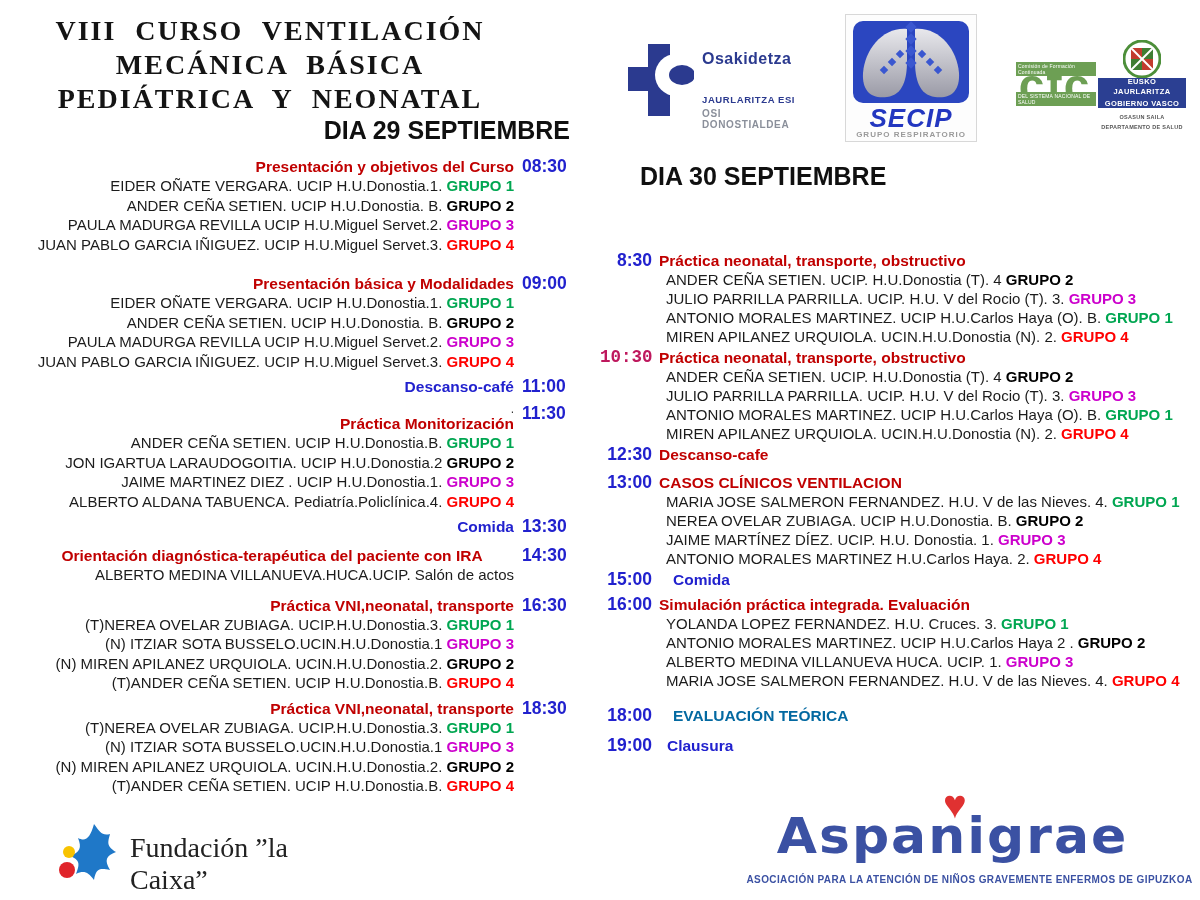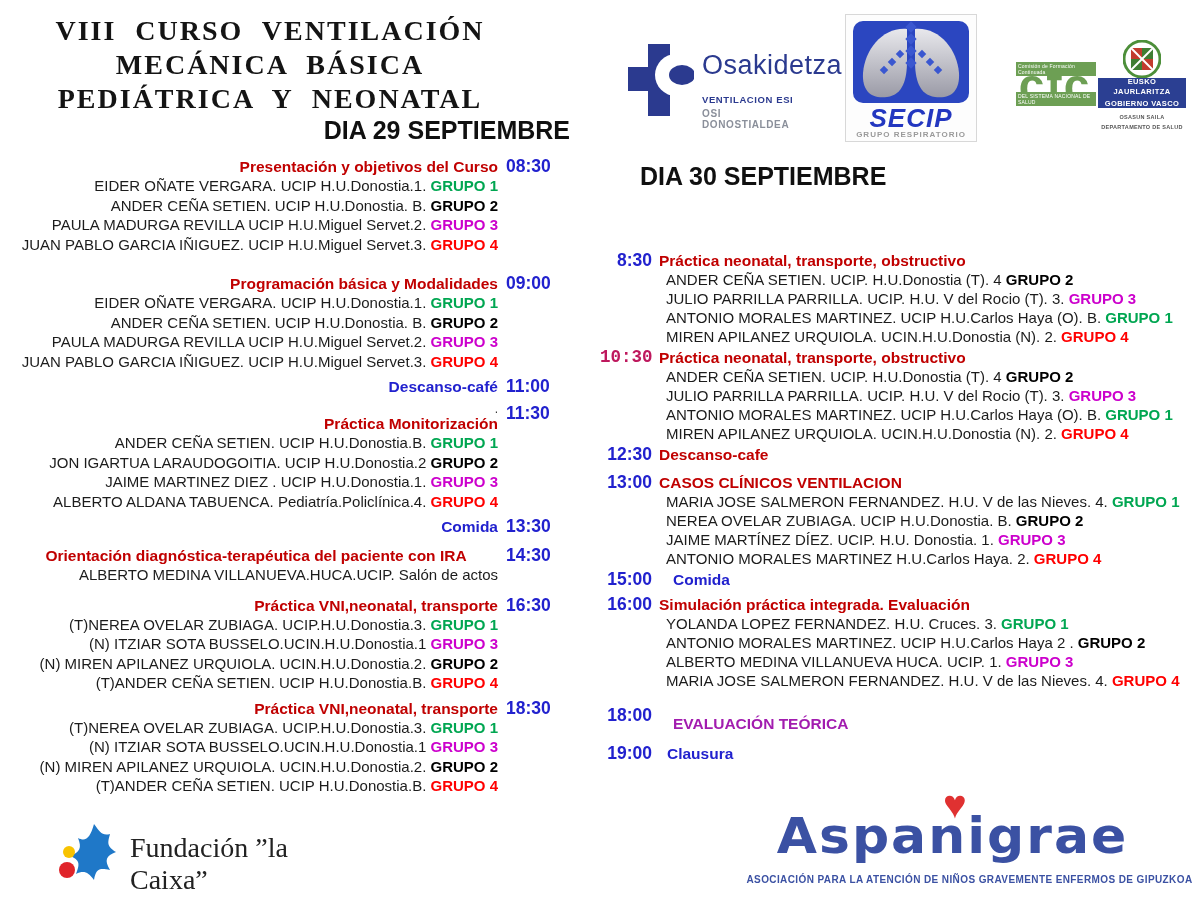--- a/index.html
+++ b/index.html
@@ -12,21 +12,21 @@
   .course-title{
     position:absolute;left:36px;top:14px;width:468px;text-align:center;
     font-family:"Liberation Serif",serif;font-weight:bold;
     font-size:28px;line-height:34px;letter-spacing:2px;word-spacing:10px;color:#141414;
   }
   .day-header{position:absolute;font-weight:bold;font-size:25px;color:#101010;letter-spacing:0px;}
   .day29-header{left:298px;top:116px;width:272px;text-align:right;}
   .day30-header{left:640px;top:162px;width:320px;text-align:left;}
 
   .sched{position:absolute;font-size:15px;}
-  #day29{left:14px;top:157px;width:552px;}
+  #day29{left:30px;top:157px;width:552px;}
   #day30{left:600px;top:251px;width:598px;}
 
   .block{display:flex;align-items:flex-start;}
   .bcontent{flex:1;}
   .btitle{font-weight:bold;font-size:15.5px;line-height:19px;}
   .speaker{line-height:19.5px;color:#1c1c1c;}
   .grp{font-weight:bold;}
   .btime{font-weight:bold;font-size:17.5px;line-height:19px;}
   .prenote{font-size:12px;line-height:10px;height:10px;color:#333;}
 
@@ -50,21 +50,21 @@
   #day30 .block:nth-child(5) .btitle{padding-left:14px;}
   #day30 .block:nth-child(7){margin-top:16px;margin-bottom:11px;}
   #day30 .block:nth-child(7) .btitle{padding-left:14px;}
   #day30 .block:nth-child(8) .btitle{padding-left:8px;}
 
   
   .logo{position:absolute;}
   
   .osakidetza{left:624px;top:36px;width:180px;height:92px;}
   .osk-cross{position:absolute;left:4px;top:8px;}
-  .osk-name{position:absolute;left:78px;top:14px;font-size:27px;font-weight:normal;color:#2B3A8F;letter-spacing:0.5px;}
+  .osk-name{position:absolute;left:78px;top:14px;font-size:16px;font-weight:bold;color:#2B3A8F;letter-spacing:0.5px;}
   .osk-sub1{position:absolute;left:78px;top:58px;font-size:9.5px;font-weight:bold;color:#2B3A8F;letter-spacing:0.6px;}
   .osk-sub2{position:absolute;left:78px;top:72px;font-size:10px;font-weight:bold;color:#8a8f9a;letter-spacing:0.6px;}
   
   .secip{left:845px;top:14px;width:130px;height:126px;background:#fdfdfd;border:1px solid #d8d8d8;}
   .secip-img{position:absolute;left:7px;top:6px;}
   .secip-name{position:absolute;left:0;top:88px;width:130px;text-align:center;
     font-size:26px;font-weight:bold;font-style:italic;color:#2337c0;letter-spacing:1px;
     text-shadow:0 0 1px #fff;}
   .secip-sub{position:absolute;left:0;top:115px;width:130px;text-align:center;
     font-size:8px;color:#9a9a9a;font-weight:bold;letter-spacing:1px;}
@@ -117,21 +117,21 @@
           <div class="btitle" style="color: rgb(192, 0, 0);">Presentación y objetivos del Curso</div>
           <div class="speaker"><span>EIDER OÑATE VERGARA. UCIP H.U.Donostia.1. </span><b class="grp" style="color: rgb(0, 166, 81);">GRUPO 1</b></div>
           <div class="speaker"><span>ANDER CEÑA SETIEN. UCIP H.U.Donostia. B. </span><b class="grp" style="color: rgb(0, 0, 0);">GRUPO 2</b></div>
           <div class="speaker"><span>PAULA MADURGA REVILLA UCIP H.U.Miguel Servet.2. </span><b class="grp" style="color: rgb(204, 0, 204);">GRUPO 3</b></div>
           <div class="speaker"><span>JUAN PABLO GARCIA IÑIGUEZ. UCIP H.U.Miguel Servet.3. </span><b class="grp" style="color: rgb(255, 0, 0);">GRUPO 4</b></div>
         </div>
         <div class="btime" style="color: rgb(33, 33, 206);">08:30</div>
       </div>
       <div class="block">
         <div class="bcontent">
-          <div class="btitle" style="color: rgb(192, 0, 0);">Programación básica y Modalidades</div>
+          <div class="btitle" style="color: rgb(192, 0, 0);">Presentación básica y Modalidades</div>
           <div class="speaker"><span>EIDER OÑATE VERGARA. UCIP H.U.Donostia.1. </span><b class="grp" style="color: rgb(0, 166, 81);">GRUPO 1</b></div>
           <div class="speaker"><span>ANDER CEÑA SETIEN. UCIP H.U.Donostia. B. </span><b class="grp" style="color: rgb(0, 0, 0);">GRUPO 2</b></div>
           <div class="speaker"><span>PAULA MADURGA REVILLA UCIP H.U.Miguel Servet.2. </span><b class="grp" style="color: rgb(204, 0, 204);">GRUPO 3</b></div>
           <div class="speaker"><span>JUAN PABLO GARCIA IÑIGUEZ. UCIP H.U.Miguel Servet.3. </span><b class="grp" style="color: rgb(255, 0, 0);">GRUPO 4</b></div>
         </div>
         <div class="btime" style="color: rgb(33, 33, 206);">09:00</div>
       </div>
       <div class="block">
         <div class="bcontent">
           <div class="btitle" style="color: rgb(33, 33, 206);">Descanso-café</div>
@@ -232,40 +232,40 @@
           <div class="btitle" style="color: rgb(192, 0, 0);">Simulación práctica integrada. Evaluación</div>
           <div class="speaker"><span>YOLANDA  LOPEZ FERNANDEZ. H.U. Cruces. 3. </span><b class="grp" style="color: rgb(0, 166, 81);">GRUPO 1</b></div>
           <div class="speaker"><span>ANTONIO MORALES MARTINEZ. UCIP H.U.Carlos Haya 2 . </span><b class="grp" style="color: rgb(0, 0, 0);">GRUPO 2</b></div>
           <div class="speaker"><span>ALBERTO MEDINA VILLANUEVA HUCA. UCIP. 1. </span><b class="grp" style="color: rgb(204, 0, 204);">GRUPO 3</b></div>
           <div class="speaker"><span>MARIA JOSE SALMERON FERNANDEZ. H.U. V de las Nieves. 4. </span><b class="grp" style="color: rgb(255, 0, 0);">GRUPO 4</b></div>
         </div>
       </div>
       <div class="block">
         <div class="btime" style="color: rgb(33, 33, 206);">18:00</div>
         <div class="bcontent">
-          <div class="btitle" style="color: #a21caf; margin-top: 8px;">EVALUACIÓN TEÓRICA</div>
+          <div class="btitle" style="color: #0369a1;">EVALUACIÓN TEÓRICA</div>
         </div>
       </div>
       <div class="block">
         <div class="btime" style="color: rgb(33, 33, 206);">19:00</div>
         <div class="bcontent">
           <div class="btitle" style="color: rgb(33, 33, 206);">Clausura</div>
         </div>
       </div>
     </div>
 
   <div class="logo osakidetza">
     <svg class="osk-cross" width="66" height="72" viewBox="0 0 66 72">
       <rect x="20" y="0" width="22" height="72" fill="#2B3A8F"></rect>
       <rect x="0" y="23" width="60" height="24" fill="#2B3A8F"></rect>
       <circle cx="48" cy="31" r="21" fill="#ffffff"></circle>
       <ellipse cx="54" cy="31" rx="13" ry="10" fill="#2B3A8F"></ellipse>
     </svg>
     <div class="osk-name">Osakidetza</div>
-    <div class="osk-sub1">VENTILACION ESI</div>
+    <div class="osk-sub1">JAURLARITZA ESI</div>
     <div class="osk-sub2">OSI DONOSTIALDEA</div>
   </div>
 
   <div class="logo secip">
     <svg class="secip-img" width="116" height="82" viewBox="0 0 116 82">
       <defs>
         <linearGradient id="lngG" x1="0" y1="0" x2="0" y2="1">
           <stop offset="0" stop-color="#e8e8ec"></stop>
             <stop offset="1" stop-color="#9a9aa6"></stop>
         </linearGradient>

